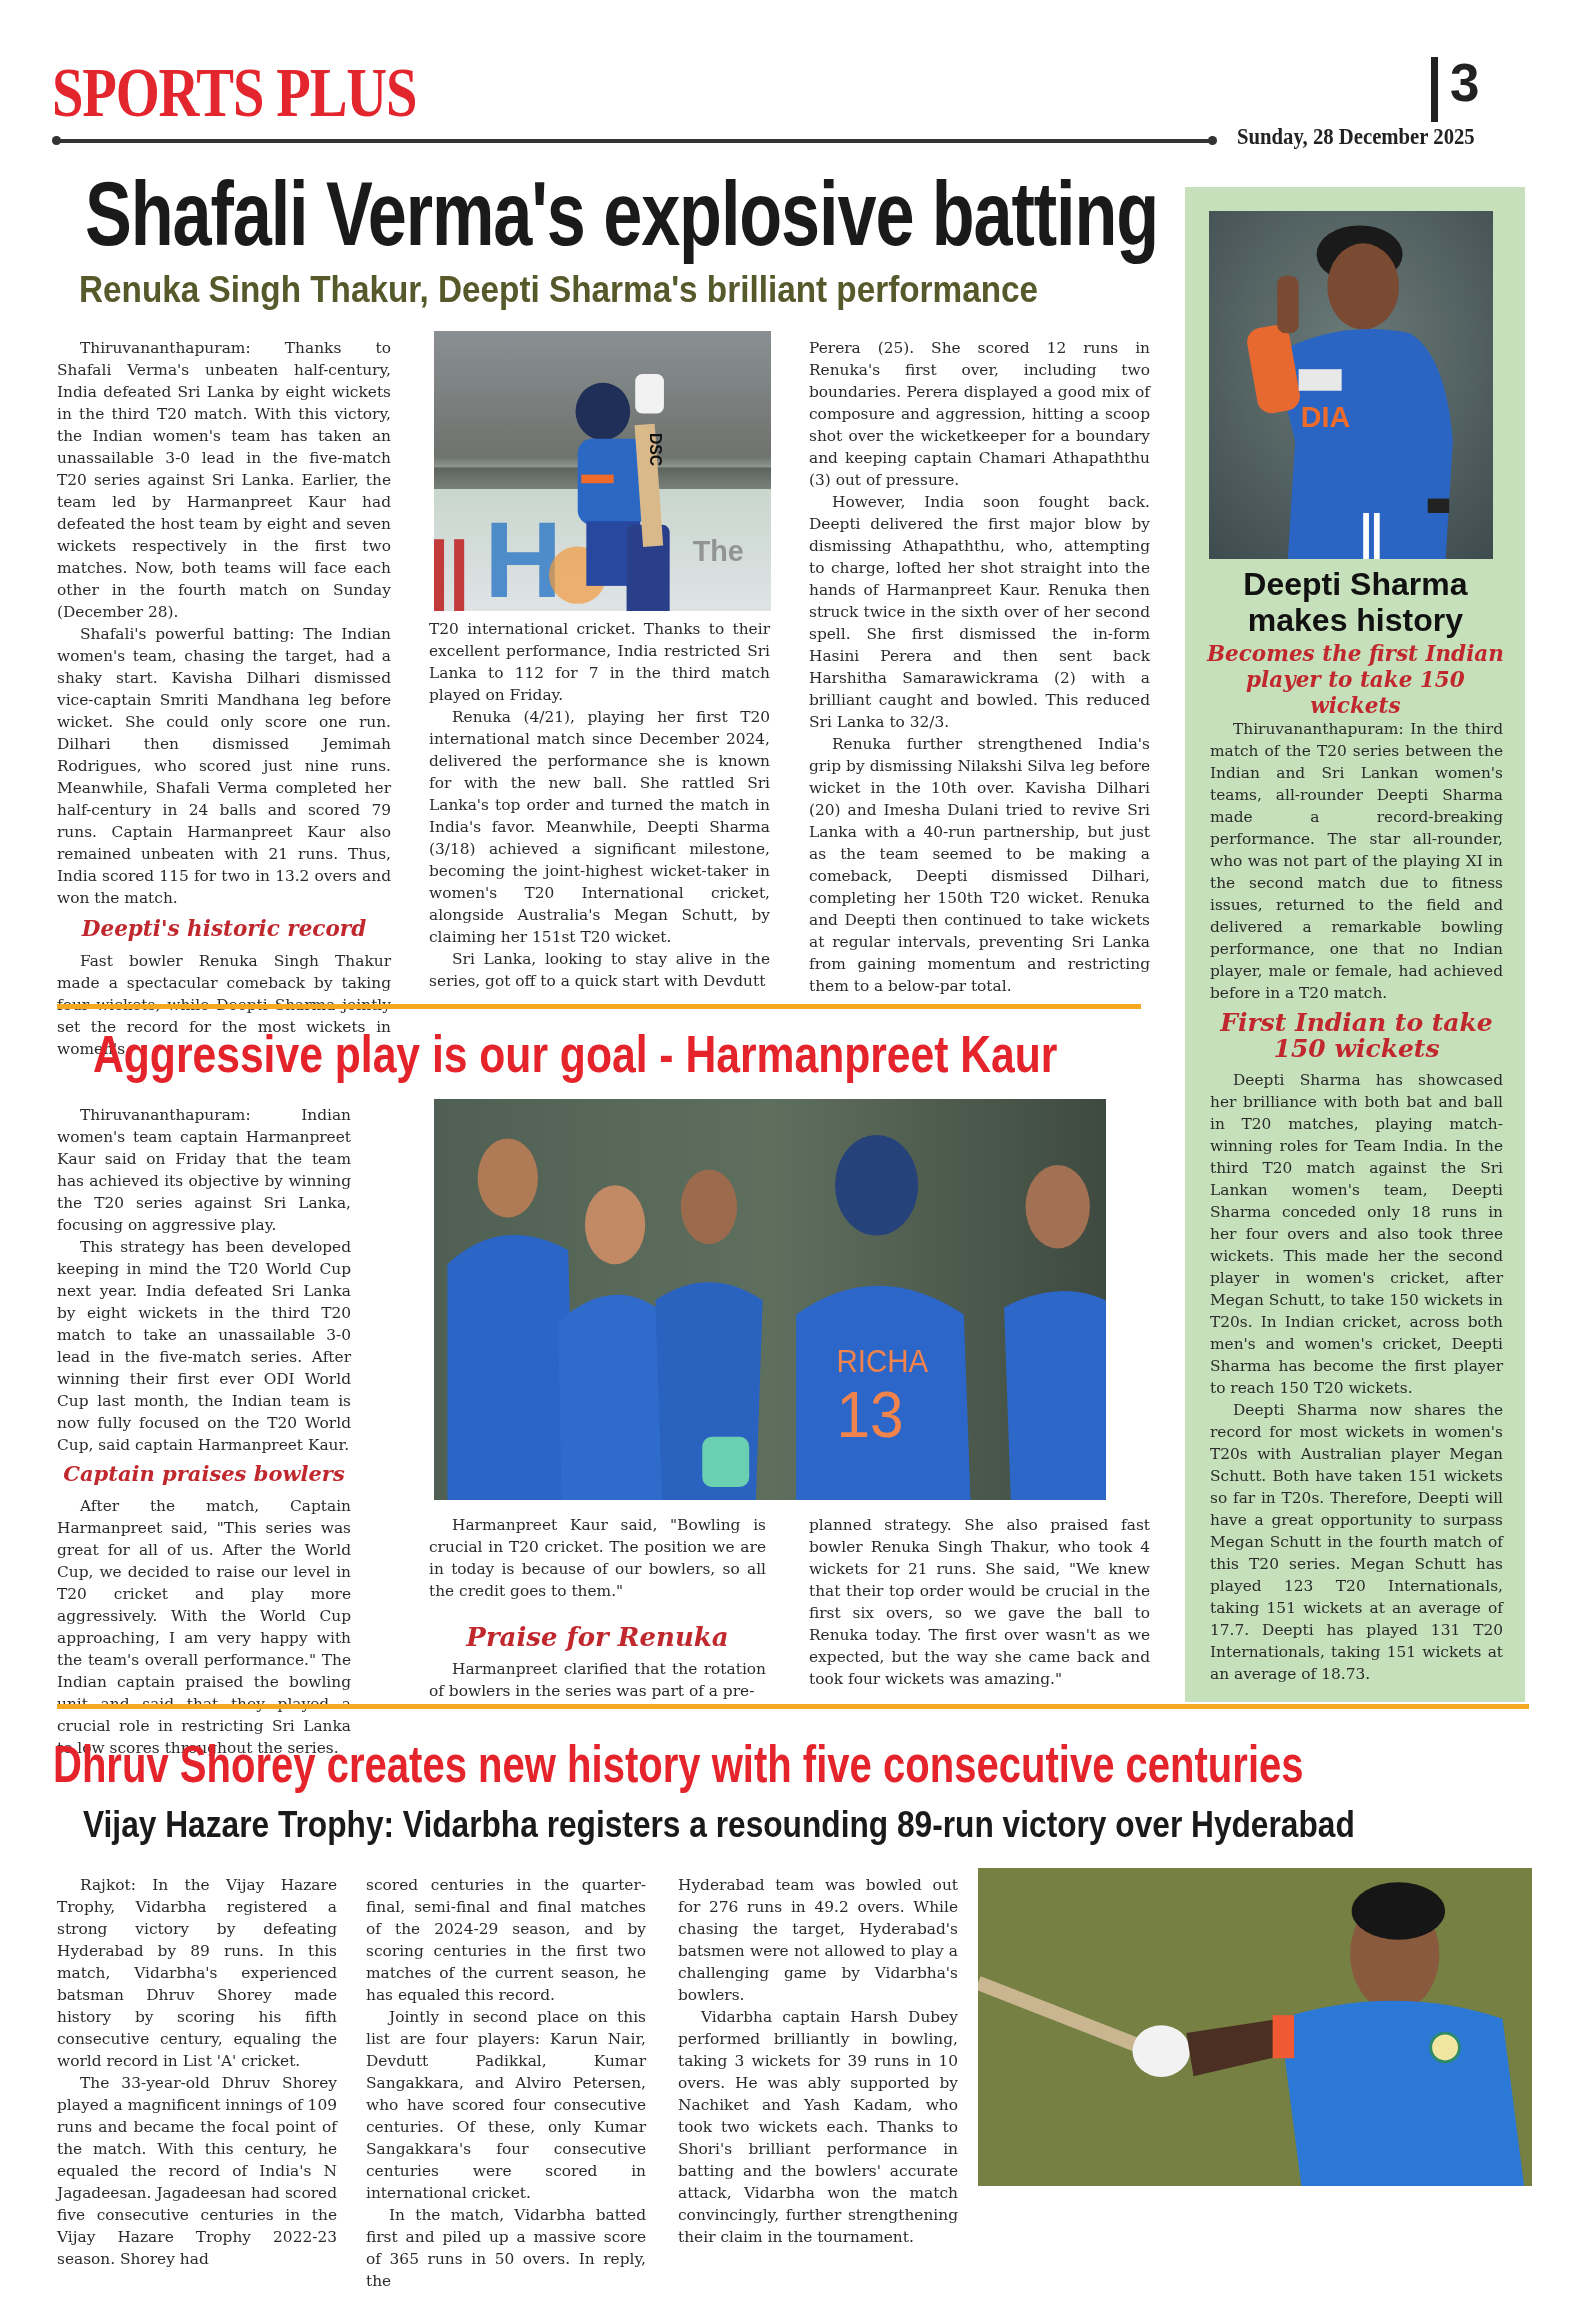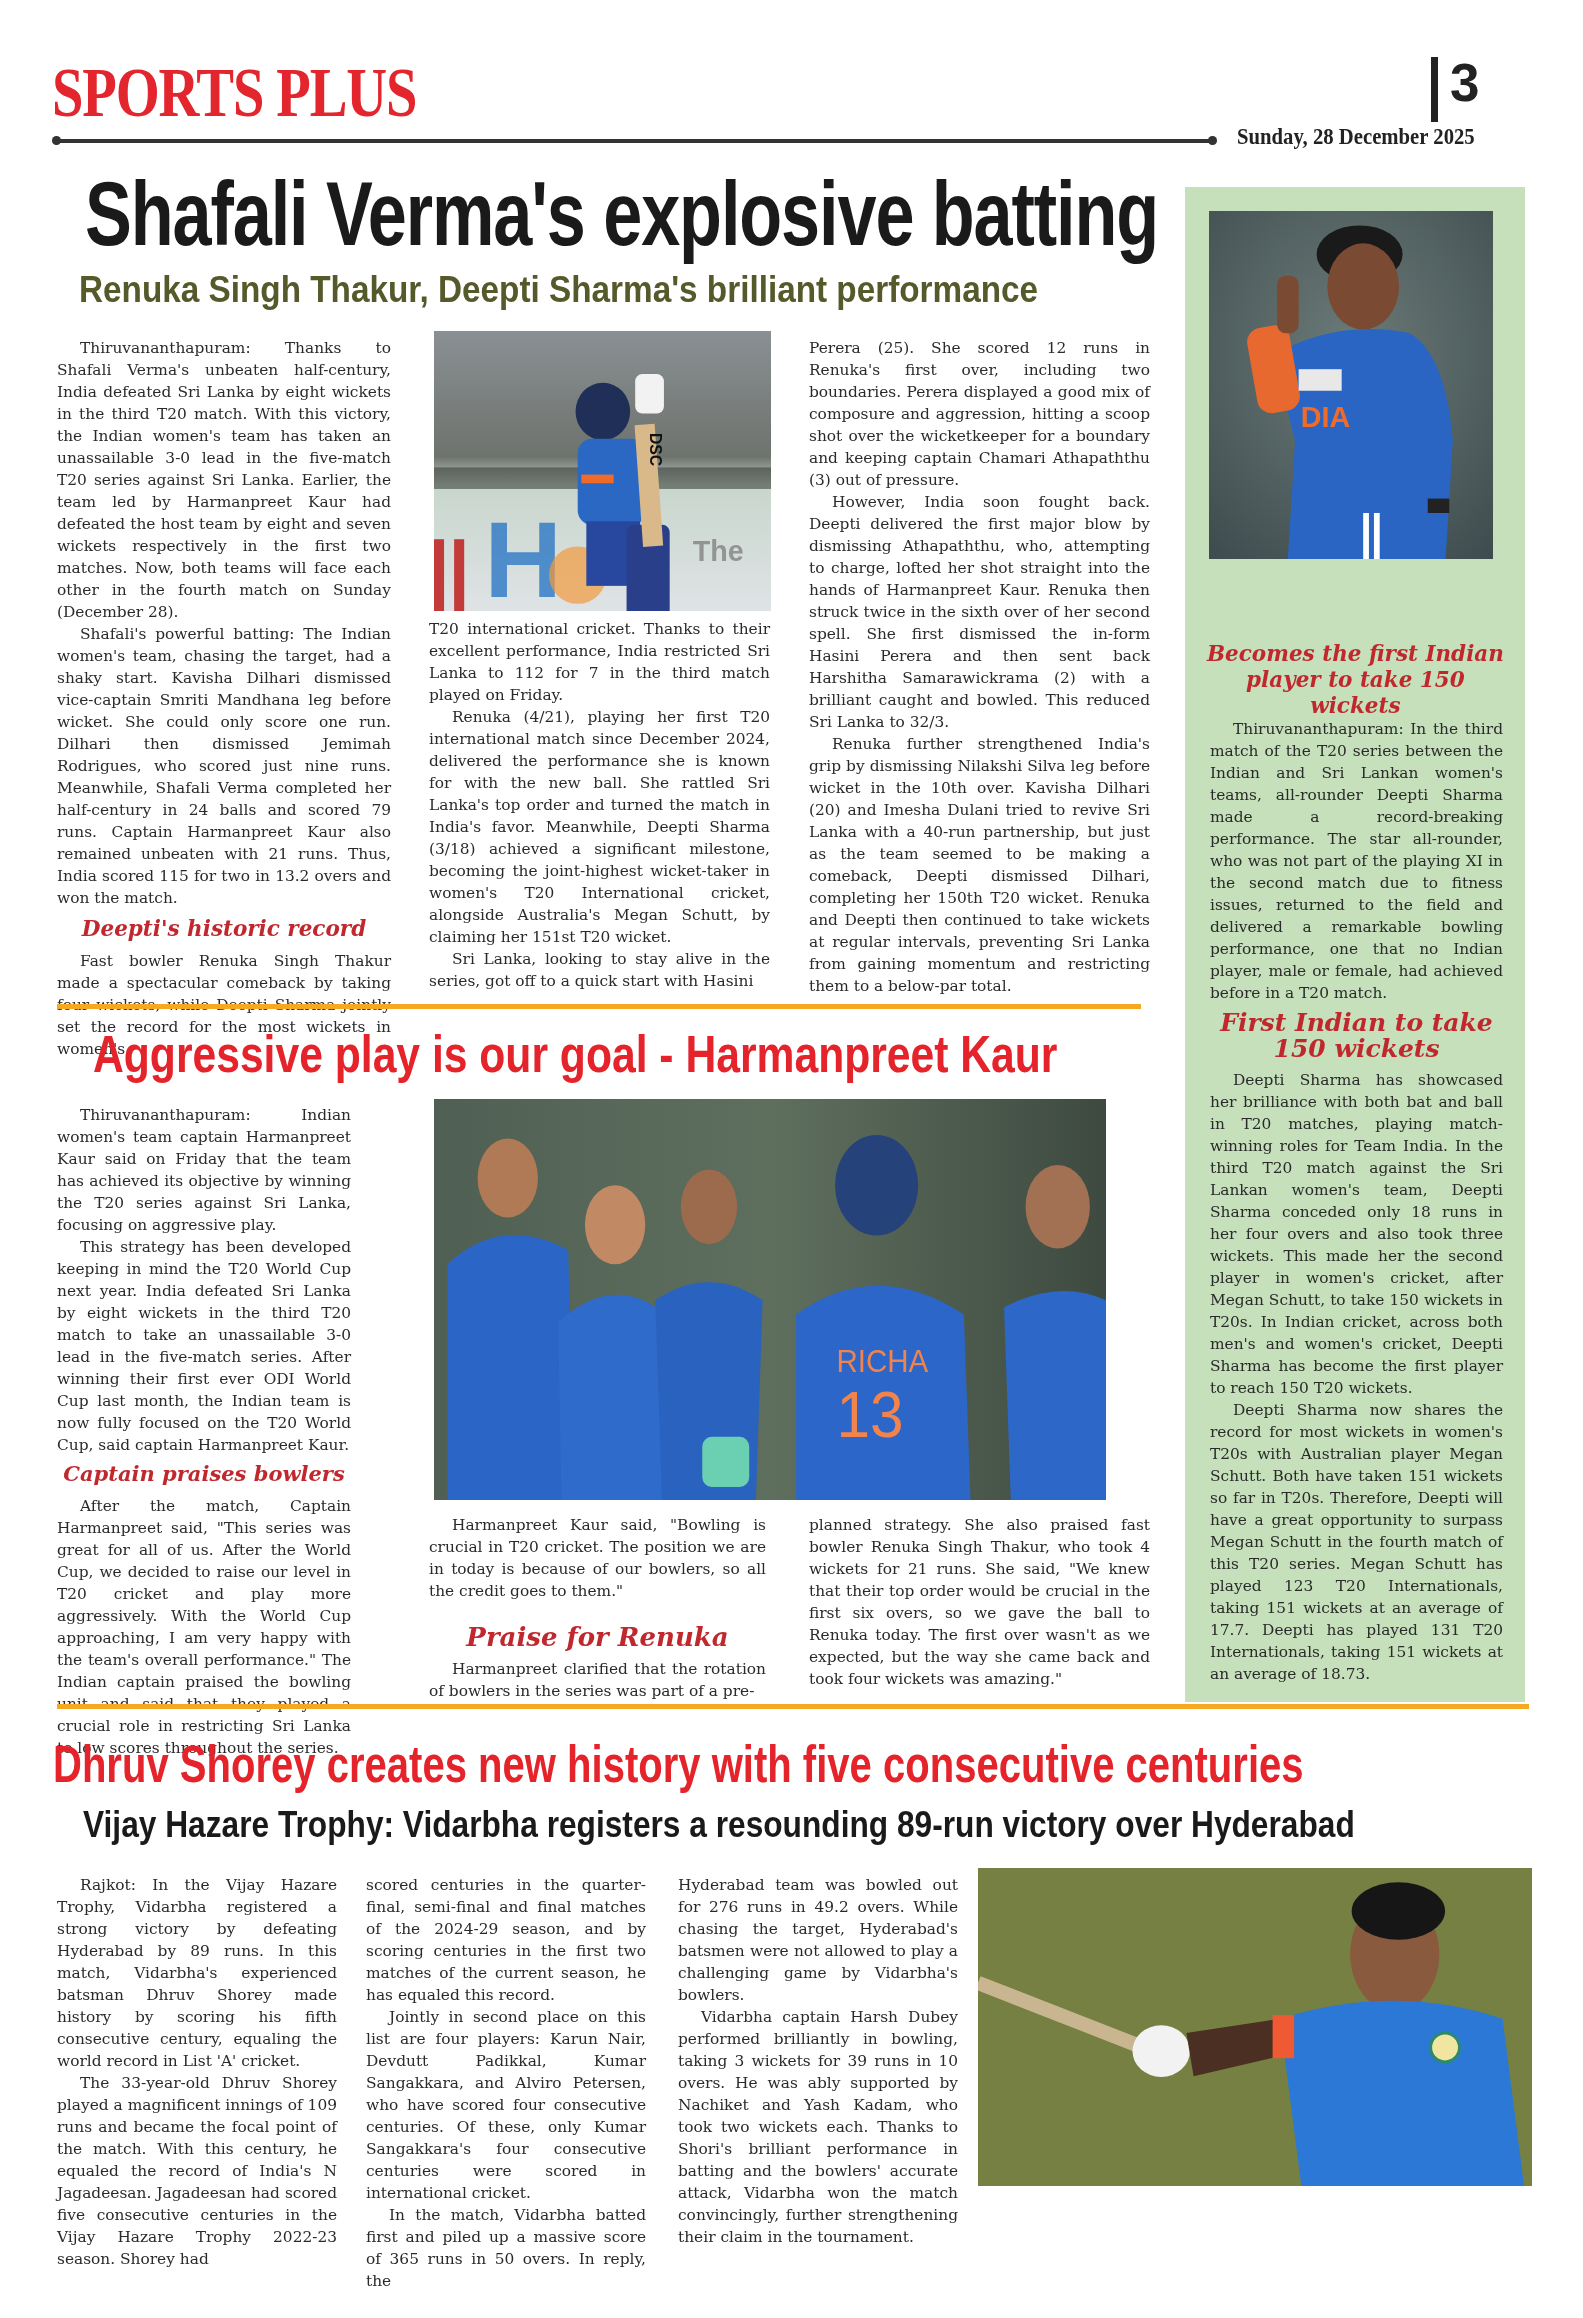--- a/index.html
+++ b/index.html
@@ -76,21 +76,21 @@
     <rect x="285" y="130" width="28" height="170" fill="#d9b98a" transform="rotate(-4 299 215)"></rect>
     <rect x="280" y="60" width="40" height="55" rx="10" fill="#f2f2f2"></rect>
     <text x="292" y="150" font-family="Liberation Sans, sans-serif" font-weight="bold" font-size="22" fill="#111" transform="rotate(90 300 150)">DSC</text>
   </svg>
 </div>
 
 <div class="abs body" style="left:429px;top:618px;width:341px;">
   <div>
       <p style="text-indent: 0px;">T20 international cricket. Thanks to their excellent performance, India restricted Sri Lanka to 112 for 7 in the third match played on Friday.</p>
       <p>Renuka (4/21), playing her first T20 international match since December 2024, delivered the performance she is known for with the new ball. She rattled Sri Lanka's top order and turned the match in India's favor. Meanwhile, Deepti Sharma (3/18) achieved a significant milestone, becoming the joint-highest wicket-taker in women's T20 International cricket, alongside Australia's Megan Schutt, by claiming her 151st T20 wicket.</p>
-      <p>Sri Lanka, looking to stay alive in the series, got off to a quick start with Hasini</p>
+      <p>Sri Lanka, looking to stay alive in the series, got off to a quick start with Devdutt</p>
     </div>
 </div>
 
 <div class="abs body" style="left:809px;top:337px;width:341px;">
   <div>
       <p style="text-indent: 0px;">Perera (25). She scored 12 runs in Renuka's first over, including two boundaries. Perera displayed a good mix of composure and aggression, hitting a scoop shot over the wicketkeeper for a boundary and keeping captain Chamari Athapaththu (3) out of pressure.</p>
       <p>However, India soon fought back. Deepti delivered the first major blow by dismissing Athapaththu, who, attempting to charge, lofted her shot straight into the hands of Harmanpreet Kaur. Renuka then struck twice in the sixth over of her second spell. She first dismissed the in-form Hasini Perera and then sent back Harshitha Samarawickrama (2) with a brilliant caught and bowled. This reduced Sri Lanka to 32/3.</p>
       <p>Renuka further strengthened India's grip by dismissing Nilakshi Silva leg before wicket in the 10th over. Kavisha Dilhari (20) and Imesha Dulani tried to revive Sri Lanka with a 40-run partnership, but just as the team seemed to be making a comeback, Deepti dismissed Dilhari, completing her 150th T20 wicket. Renuka and Deepti then continued to take wickets at regular intervals, preventing Sri Lanka from gaining momentum and restricting them to a below-par total.</p>
     </div>
 </div>
@@ -112,20 +112,21 @@
       <path d="M90 200 Q180 150 280 170 Q330 200 340 320 L330 484 L110 484 L120 320 Z" fill="#2a65c4"></path>
       <rect x="60" y="160" width="60" height="120" rx="20" fill="#e8692f" transform="rotate(-10 90 220)"></rect>
       <rect x="95" y="90" width="30" height="80" rx="12" fill="#7a4a33"></rect>
       <rect x="125" y="220" width="60" height="30" fill="#e8e8e8"></rect>
       <text x="128" y="300" font-family="Liberation Sans, sans-serif" font-weight="bold" font-size="40" fill="#ef6b2a">DIA</text>
       <rect x="215" y="420" width="8" height="64" fill="#ffffff"></rect>
         <rect x="230" y="420" width="8" height="64" fill="#ffffff"></rect>
       <rect x="305" y="400" width="30" height="20" fill="#222"></rect>
     </svg>
   </div>
+  <div class="sidebar-title" style="position:absolute;left:14.4px;top:379px;width:312px;">Deepti Sharma makes history</div>
   <div class="sub" style="position:absolute;left:14.4px;top:454px;width:312px;font-size:21.5px;line-height:26px;">Becomes the first Indian player to take 150 wickets</div>
   <div class="body" style="position:absolute;left:25px;top:531px;width:293px;">
     <div>
         <p>Thiruvananthapuram: In the third match of the T20 series between the Indian and Sri Lankan women's teams, all-rounder Deepti Sharma made a record-breaking performance. The star all-rounder, who was not part of the playing XI in the second match due to fitness issues, returned to the field and delivered a remarkable bowling performance, one that no Indian player, male or female, had achieved before in a T20 match.</p>
       </div>
     <div class="sub" style="font-size:25px;line-height:26px;margin:5.7px 0 7.2px;">First Indian to take 150 wickets</div>
     <div>
         <p>Deepti Sharma has showcased her brilliance with both bat and ball in T20 matches, playing match-winning roles for Team India. In the third T20 match against the Sri Lankan women's team, Deepti Sharma conceded only 18 runs in her four overs and also took three wickets. This made her the second player in women's cricket, after Megan Schutt, to take 150 wickets in T20s. In Indian cricket, across both men's and women's cricket, Deepti Sharma has become the first player to reach 150 T20 wickets.</p>
         <p>Deepti Sharma now shares the record for most wickets in women's T20s with Australian player Megan Schutt. Both have taken 151 wickets so far in T20s. Therefore, Deepti will have a great opportunity to surpass Megan Schutt in the fourth match of this T20 series. Megan Schutt has played 123 T20 Internationals, taking 151 wickets at an average of 17.7. Deepti has played 131 T20 Internationals, taking 151 wickets at an average of 18.73.</p>
       </div>

